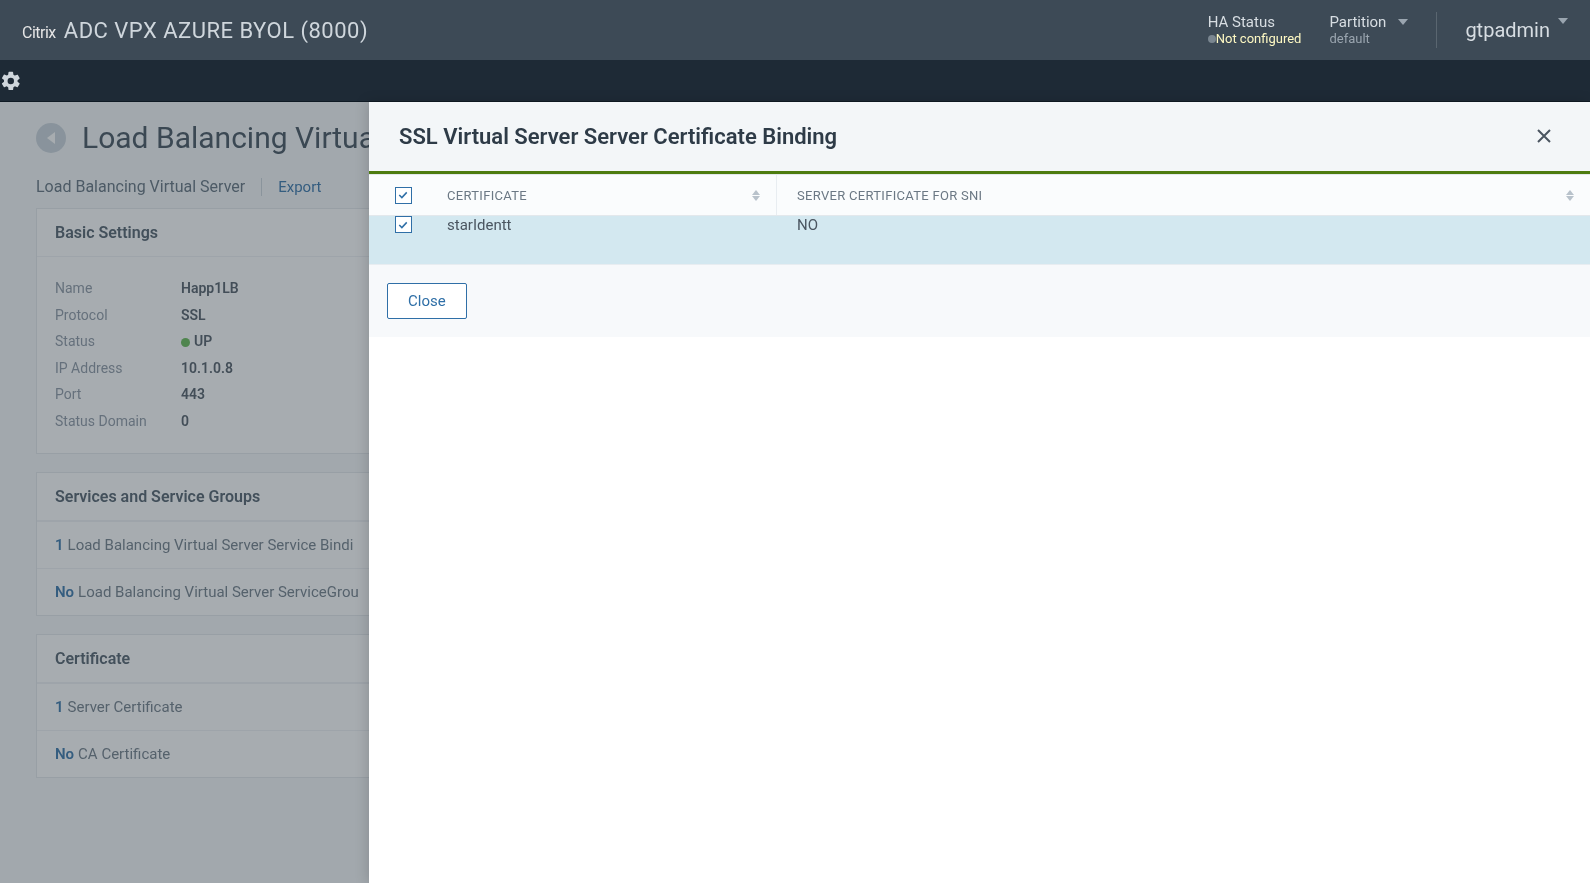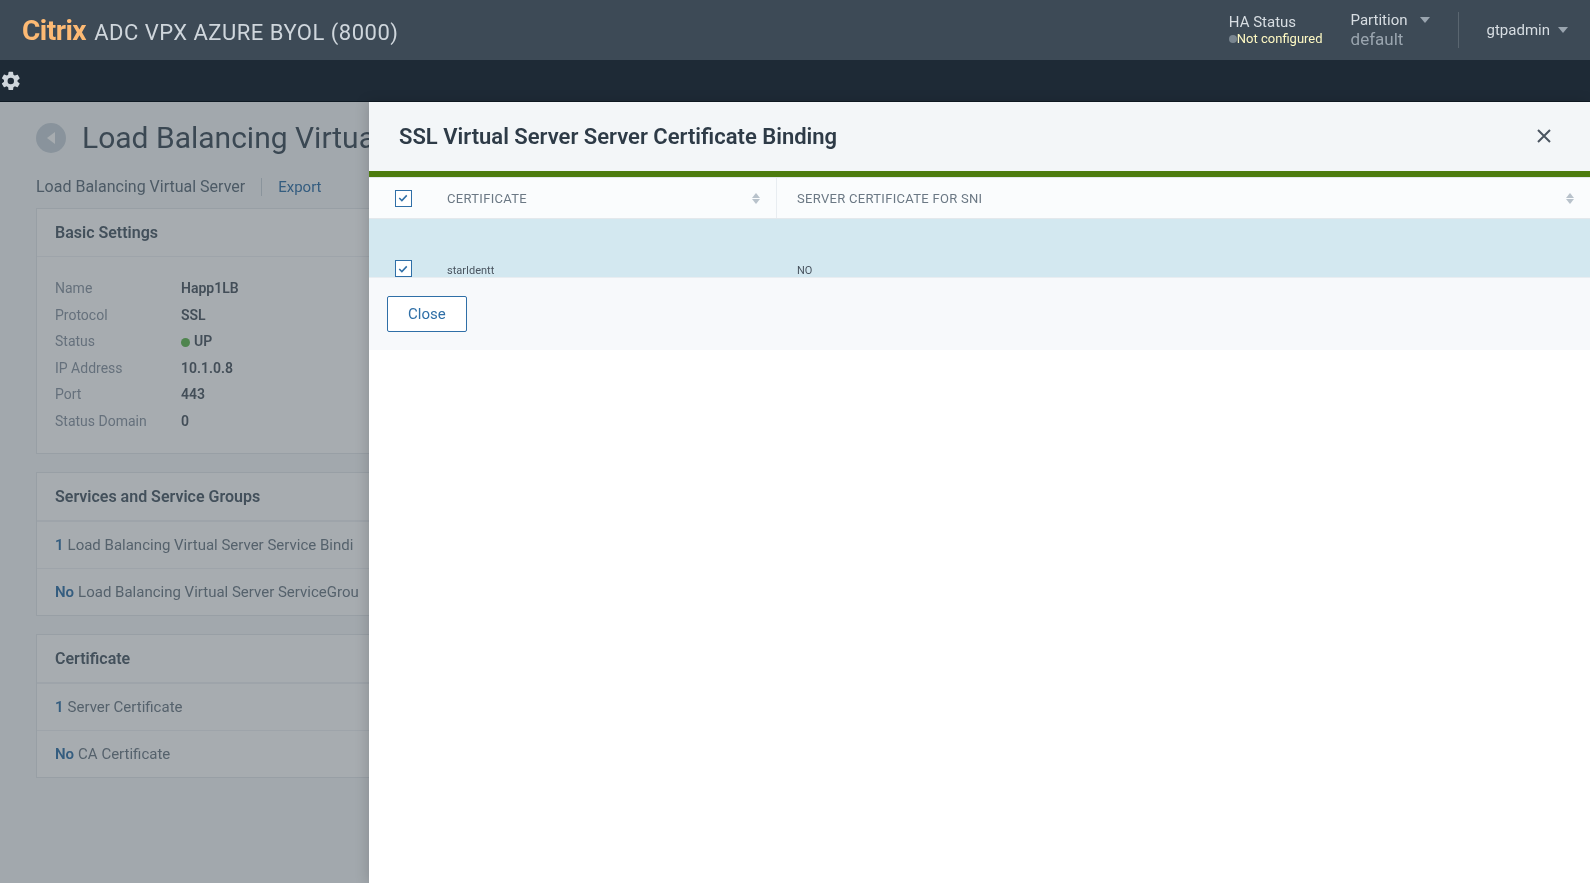--- a/index.html
+++ b/index.html
@@ -1,32 +1,32 @@
 <!DOCTYPE html>
 <html><head>
 <meta charset="utf-8">
 <style>
   * { margin: 0; padding: 0; box-sizing: border-box; font-family: -apple-system, BlinkMacSystemFont, "Segoe UI", Roboto, Arial, sans-serif; }
   body { width: 1590px; height: 883px; overflow: hidden; background: #fff; position: relative; }
 
   
   .brand-bar { height: 60px; background: #3d4a56; color: #e7ecef; display: flex; align-items: center; justify-content: space-between; padding: 0 22px; }
   .brand-left { display: flex; align-items: baseline; gap: 8px; }
-  .brand-name { font-size: 28px; font-weight: 700; letter-spacing: -0.5px; color: #fdba74; }
+  .brand-name { font-size: 16px; font-weight: 400; letter-spacing: -0.5px; color: #e5e5e5; }
   .brand-suffix { font-size: 22px; font-weight: 400; color: #cfd6dc; letter-spacing: 0.5px; }
   .brand-right { display: flex; align-items: center; gap: 28px; }
   .ha-block { display: flex; flex-direction: column; line-height: 1.2; }
   .ha-label { font-size: 15px; color: #d7dde2; }
   .ha-value { font-size: 13px; color: #fef9c3; display: flex; align-items: center; gap: 0; }
   .ha-dot { width: 8px; height: 8px; border-radius: 50%; background: #7a8690; display: inline-block; }
   .part-block { display: flex; flex-direction: column; line-height: 1.2; cursor: pointer; }
   .part-row1 { display: flex; align-items: center; gap: 12px; font-size: 15px; color: #d7dde2; }
-  .part-sub { font-size: 17px; color: #9aa5af; }
+  .part-sub { font-size: 13px; color: #9aa5af; }
   .vsep { width: 1px; height: 36px; background: #5a6670; }
-  .user-block { display: flex; align-items: center; gap: 8px; font-size: 15px; color: #d7dde2; cursor: pointer; }
+  .user-block { display: flex; align-items: flex-start; gap: 8px; font-size: 20px; color: #d7dde2; cursor: pointer; }
   .chev-down { width: 0; height: 0; border-left: 5px solid transparent; border-right: 5px solid transparent; border-top: 6px solid #9aa5af; }
 
   
   .nav-bar { height: 42px; background: #1e2a36; display: flex; align-items: stretch; justify-content: space-between; border-bottom: 1px solid #0f1a24; }
   .nav-left { display: flex; }
   .nav-tab { display: flex; align-items: center; padding: 0 28px; color: #cfd6dc; font-size: 16px; cursor: pointer; }
   .nav-tab.active { background: #fff; color: #1f2a36; }
   .nav-right { display: flex; align-items: center; padding-right: 22px; }
   .gear { width: 22px; height: 22px; display: inline-block; }
 
@@ -51,37 +51,37 @@
 
   .list-item-row { padding: 14px 18px; border-top: 1px solid #eef1f4; font-size: 15px; color: #6b7884; }
   .list-item-row .num { color: #2f6fa7; font-weight: 600; margin-right: 4px; }
   .list-item-row .no { color: #2f6fa7; font-weight: 600; margin-right: 4px; }
 
   
   .dim-overlay { position: absolute; inset: 0; background: rgba(60,70,80,0.45); }
 
   
   .modal { position: absolute; top: 0; right: 0; bottom: 0; left: 369px; background: #fff; display: flex; flex-direction: column; box-shadow: -2px 0 12px rgba(0,0,0,0.15); }
-  .modal-head { display: flex; align-items: center; justify-content: space-between; padding: 18px 30px 18px 30px; border-bottom: 6px solid #4d7c0f; background: #f3f6f8; }
+  .modal-head { display: flex; align-items: center; justify-content: space-between; padding: 18px 30px 18px 30px; border-bottom: 3px solid #4d7c0f; background: #f3f6f8; }
   .modal-title { font-size: 22px; font-weight: 600; color: #2e3b47; }
   .close-x { font-size: 22px; color: #4a5560; cursor: pointer; padding: 4px 8px; }
 
   .modal-toolbar { display: flex; gap: 28px; padding: 16px 18px; }
   .btn { border: 1px solid #2f6fa7; color: #2f6fa7; background: #fff; padding: 8px 20px; font-size: 15px; cursor: pointer; border-radius: 2px; }
 
   .table-wrap { }
   .thead { display: flex; align-items: center; background: #fafcfd; border-top: 1px solid #e3e8ec; border-bottom: 1px solid #e3e8ec; font-size: 13px; color: #6b7884; letter-spacing: 0.3px; height: 42px; }
   .th-check { width: 68px; display: flex; justify-content: center; }
   .th-cert { flex: 0 0 340px; padding-left: 10px; display: flex; align-items: center; justify-content: space-between; padding-right: 16px; border-right: 1px solid #e8edf1; height: 100%; }
   .th-sni { flex: 1; padding-left: 20px; display: flex; align-items: center; justify-content: space-between; padding-right: 16px; height: 100%; }
   .sort-icon { display: inline-flex; flex-direction: column; gap: 1px; }
   .sort-up { width: 0; height: 0; border-left: 4px solid transparent; border-right: 4px solid transparent; border-bottom: 5px solid #b8c2cb; }
   .sort-down { width: 0; height: 0; border-left: 4px solid transparent; border-right: 4px solid transparent; border-top: 5px solid #b8c2cb; }
 
-  .trow { display: flex; align-items: flex-end; height: 58px; font-size: 11px; color: #4a5560; }
+  .trow { display: flex; align-items: flex-start; height: 48px; font-size: 15px; color: #4a5560; }
   .trow.selected { background: #d3e8f0; }
   .td-check { width: 68px; display: flex; justify-content: center; }
   .td-cert { flex: 0 0 340px; padding-left: 10px; }
   .td-sni { flex: 1; padding-left: 20px; }
 
   .chk { width: 17px; height: 17px; border: 1px solid #2f6fa7; background: #fff; display: inline-flex; align-items: center; justify-content: center; cursor: pointer; }
   .chk svg { width: 12px; height: 12px; }
 
   .modal-footer { padding: 18px; background: #f7f9fb; border-top: 1px solid #e8edf1; }
 </style>

